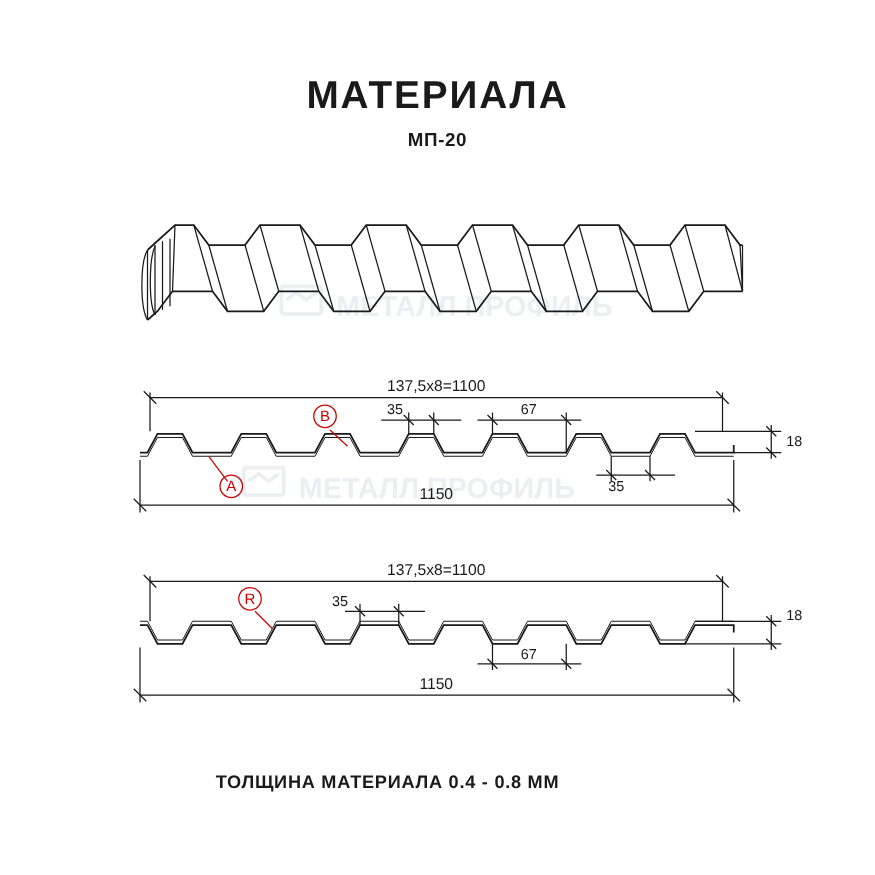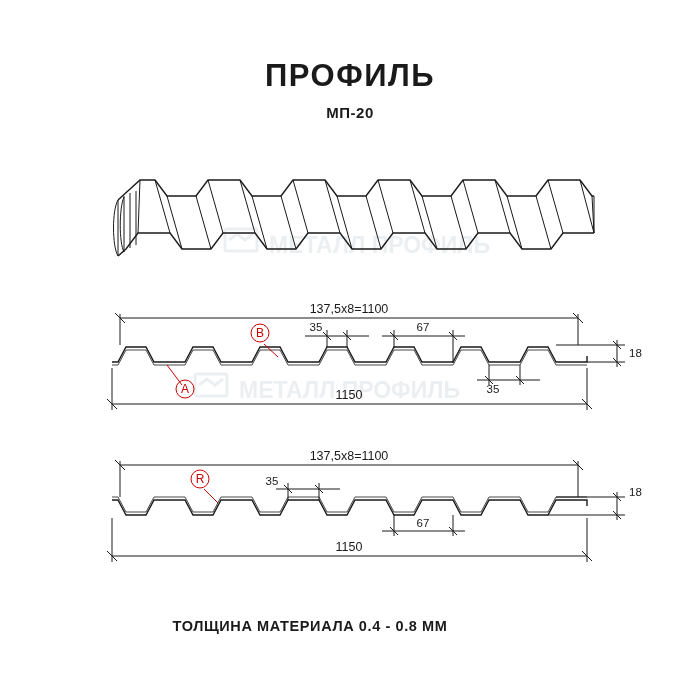--- a/index.html
+++ b/index.html
@@ -73,21 +73,21 @@
     font-weight: normal;
   }
   .ln { stroke: #1a1a1a; stroke-width: 1; fill: none; }
   .ln-thin { stroke: #1a1a1a; stroke-width: 0.8; fill: none; }
   .profile { stroke: #1a1a1a; stroke-width: 1.4; fill: none; stroke-linejoin: miter; }
   .red { stroke: #cc0000; stroke-width: 1; fill: none; }
 </style>
 </head>
 <body>
 
-<div class="title">ПРОФИЛЬ</div>
+<div class="title">МАТЕРИАЛА</div>
 <div class="subtitle">МП-20</div>
 <div class="footer">ТОЛЩИНА МАТЕРИАЛА 0.4 - 0.8 ММ</div>
 
 <svg class="sheet" width="700" height="700" viewBox="0 0 700 700">
 
   <g>
 
     <g transform="translate(225,215)">
       <rect x="0" y="14" width="32" height="22" rx="2" fill="none" stroke="#eceff1" stroke-width="3"></rect>
       <path d="M4,25 L12,19 L20,25 L28,19" fill="none" stroke="#eceff1" stroke-width="3"></path>

